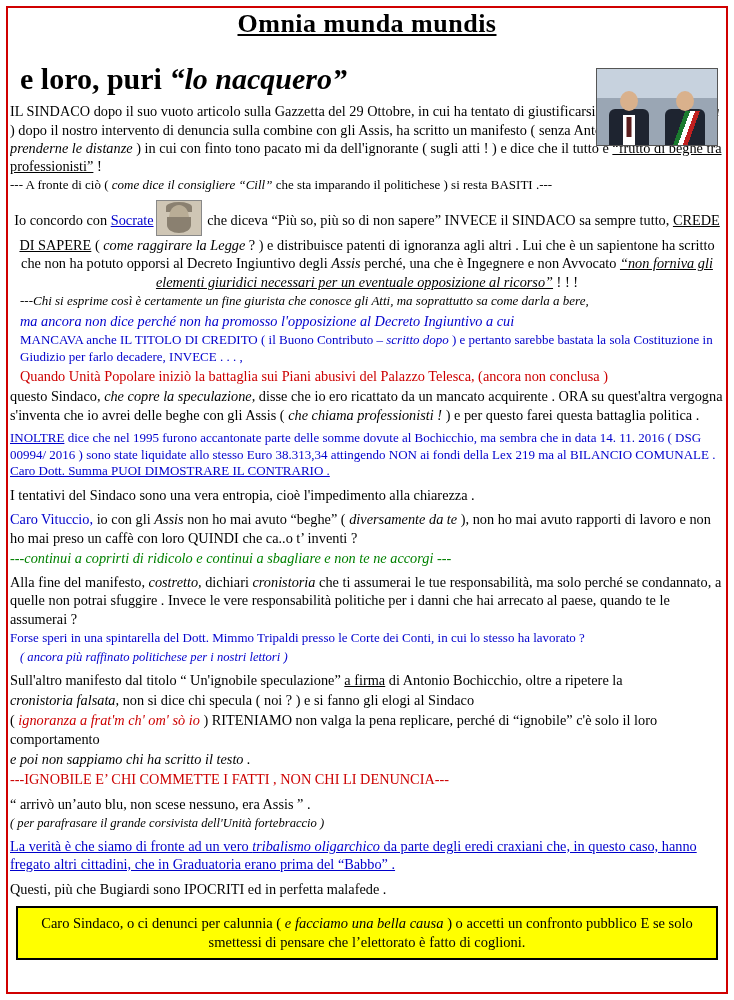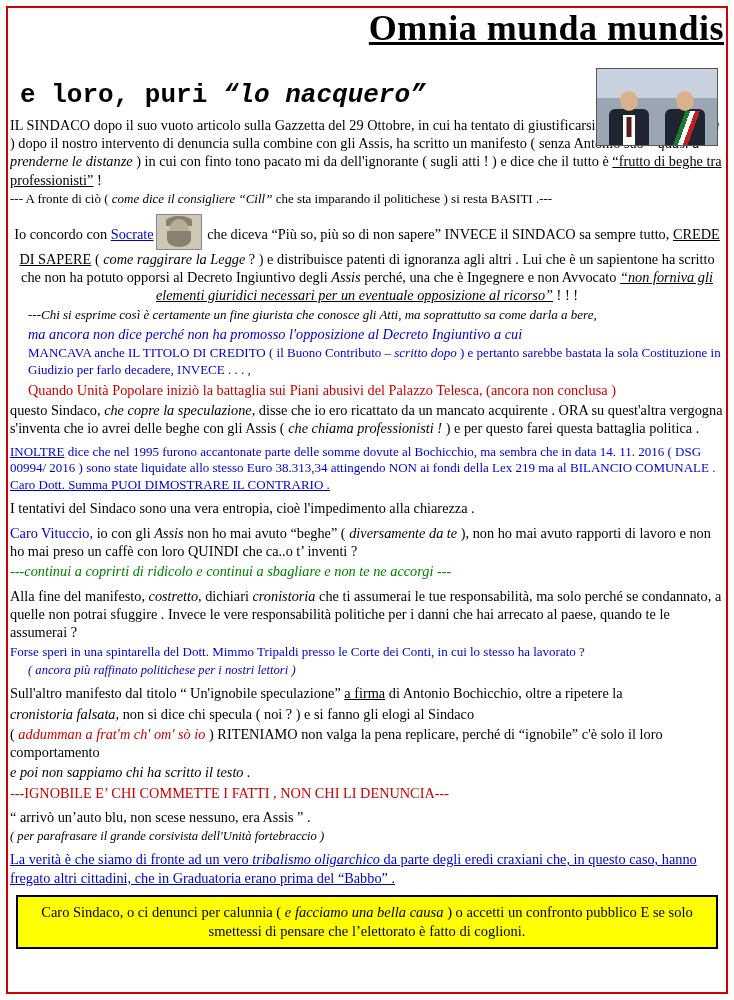--- a/index.html
+++ b/index.html
@@ -22,38 +22,37 @@
     box-sizing:border-box;
   }
   .inner{
     position:absolute;
     left:10px;top:8px;right:10px;bottom:8px;
     box-sizing:border-box;
     overflow:hidden;
   }
   
   .title{
-    text-align:right;
+    text-align:center;
     font-weight:bold;
-    font-size:36px;
+    font-size:26px;
     letter-spacing:.5px;
     text-decoration:underline;
     line-height:1.05;
     margin:2px 0 0 0;
   }
   .subtitle{
     text-align:center;
     font-size:20px;
     margin:3px 0 0 0;
   }
   .headline{
-    font-size:26px;
+    font-size:30px;
     font-weight:bold;
-    margin:32px 0 6px 10px;
-    font-family:Liberation Mono, monospace;
+    margin:25px 0 6px 10px;
   }
   .headline .it{ font-style:italic; }
 
   
   .photo{
     position:absolute;
     right:6px; top:60px;
     width:120px; height:76px;
     border:1px solid #555;
     background:linear-gradient(#cfd8e4 0%, #b8c4d2 45%, #8d99a8 46%, #6d7785 100%);
@@ -76,21 +75,21 @@
   .body{font-size:14.3px; line-height:1.28;}
   .b{font-weight:normal;}
   .i{font-style:italic;}
   .u{text-decoration:underline;}
   .blue{color:#0000cc;}
   .red{color:#cc0000;}
   .green{color:#008000;}
   .sm{font-size:13px;}
   .xs{font-size:12.6px;}
   .center{text-align:left;}
-  .indent{margin-left:18px;}
+  .indent{margin-left:10px;}
   .gap{margin-top:6px;}
 
   .socrate-wrap{position:relative;text-align:center;}
   .socrate-img{
     display:inline-block;
     width:44px;height:34px;
     vertical-align:-11px;
     margin:0 2px;
     background:#cfc6b5;
     border:1px solid #888;
@@ -190,37 +189,38 @@
       <p class="blue b sm">Forse speri in una spintarella del Dott. Mimmo Tripaldi presso le Corte dei Conti, in cui lo stesso ha lavorato ?</p>
       <p class="blue i xs indent">( ancora più raffinato politichese  per i nostri lettori )</p>
 
       <p class="gap">
         <span>Sull'altro manifesto dal titolo  “ </span><span class="b">Un'ignobile speculazione</span><span>” </span><span class="b u">a firma</span><span> di Antonio Bochicchio, oltre a ripetere la </span>
       </p>
       <p>
         <span></span><span class="b i">cronistoria falsata,</span><span> non si dice chi specula ( noi ? ) e si fanno gli elogi al Sindaco</span>
       </p>
       <p>
-        <span>( </span><span class="red i">addumman a frat'm  ch' om' sò io</span><span> ) RITENIAMO non valga la pena replicare,  perché </span><span class="b">di “ignobile” c'è solo il loro comportamento</span>
+        <span>( </span><span class="red i">ignoranza a frat'm  ch' om' sò io</span><span> ) RITENIAMO non valga la pena replicare,  perché </span><span class="b">di “ignobile” c'è solo il loro comportamento</span>
       </p>
       <p>
         <span class="i">  e poi non sappiamo chi ha scritto il testo .</span>
       </p>
 
       <p class="red b center">---IGNOBILE  E’  CHI  COMMETTE  I  FATTI ,  NON  CHI  LI  DENUNCIA---</p>
 
       <p class="b center gap">“  arrivò un’auto blu, non scese nessuno, era Assis ” .</p>
       <p class="i xs center">
         <span>( per parafrasare il grande corsivista dell'Unità </span><span class="b">fortebraccio</span><span> )</span>
       </p>
 
       <p class="blue b u gap">
         <span>La verità è che siamo di fronte ad un vero </span><span class="i">tribalismo oligarchico</span><span> da parte degli eredi craxiani che, in questo caso,  hanno fregato altri cittadini,  che in Graduatoria erano prima del “Babbo” .</span>
       </p>
 
+      <p class="b gap">Questi, più che Bugiardi sono IPOCRITI ed in perfetta malafede .</p>
     </div>
 
     <div class="yellowbox">
       <span class="b">Caro Sindaco, o ci denunci per calunnia ( </span><span class="b i">e facciamo una bella causa</span><span class="b"> ) o accetti un confronto pubblico E se solo smettessi di pensare che l’elettorato è fatto di coglioni.</span>
     </div>
 
   </div>
 </div>
 
 </body></html>

